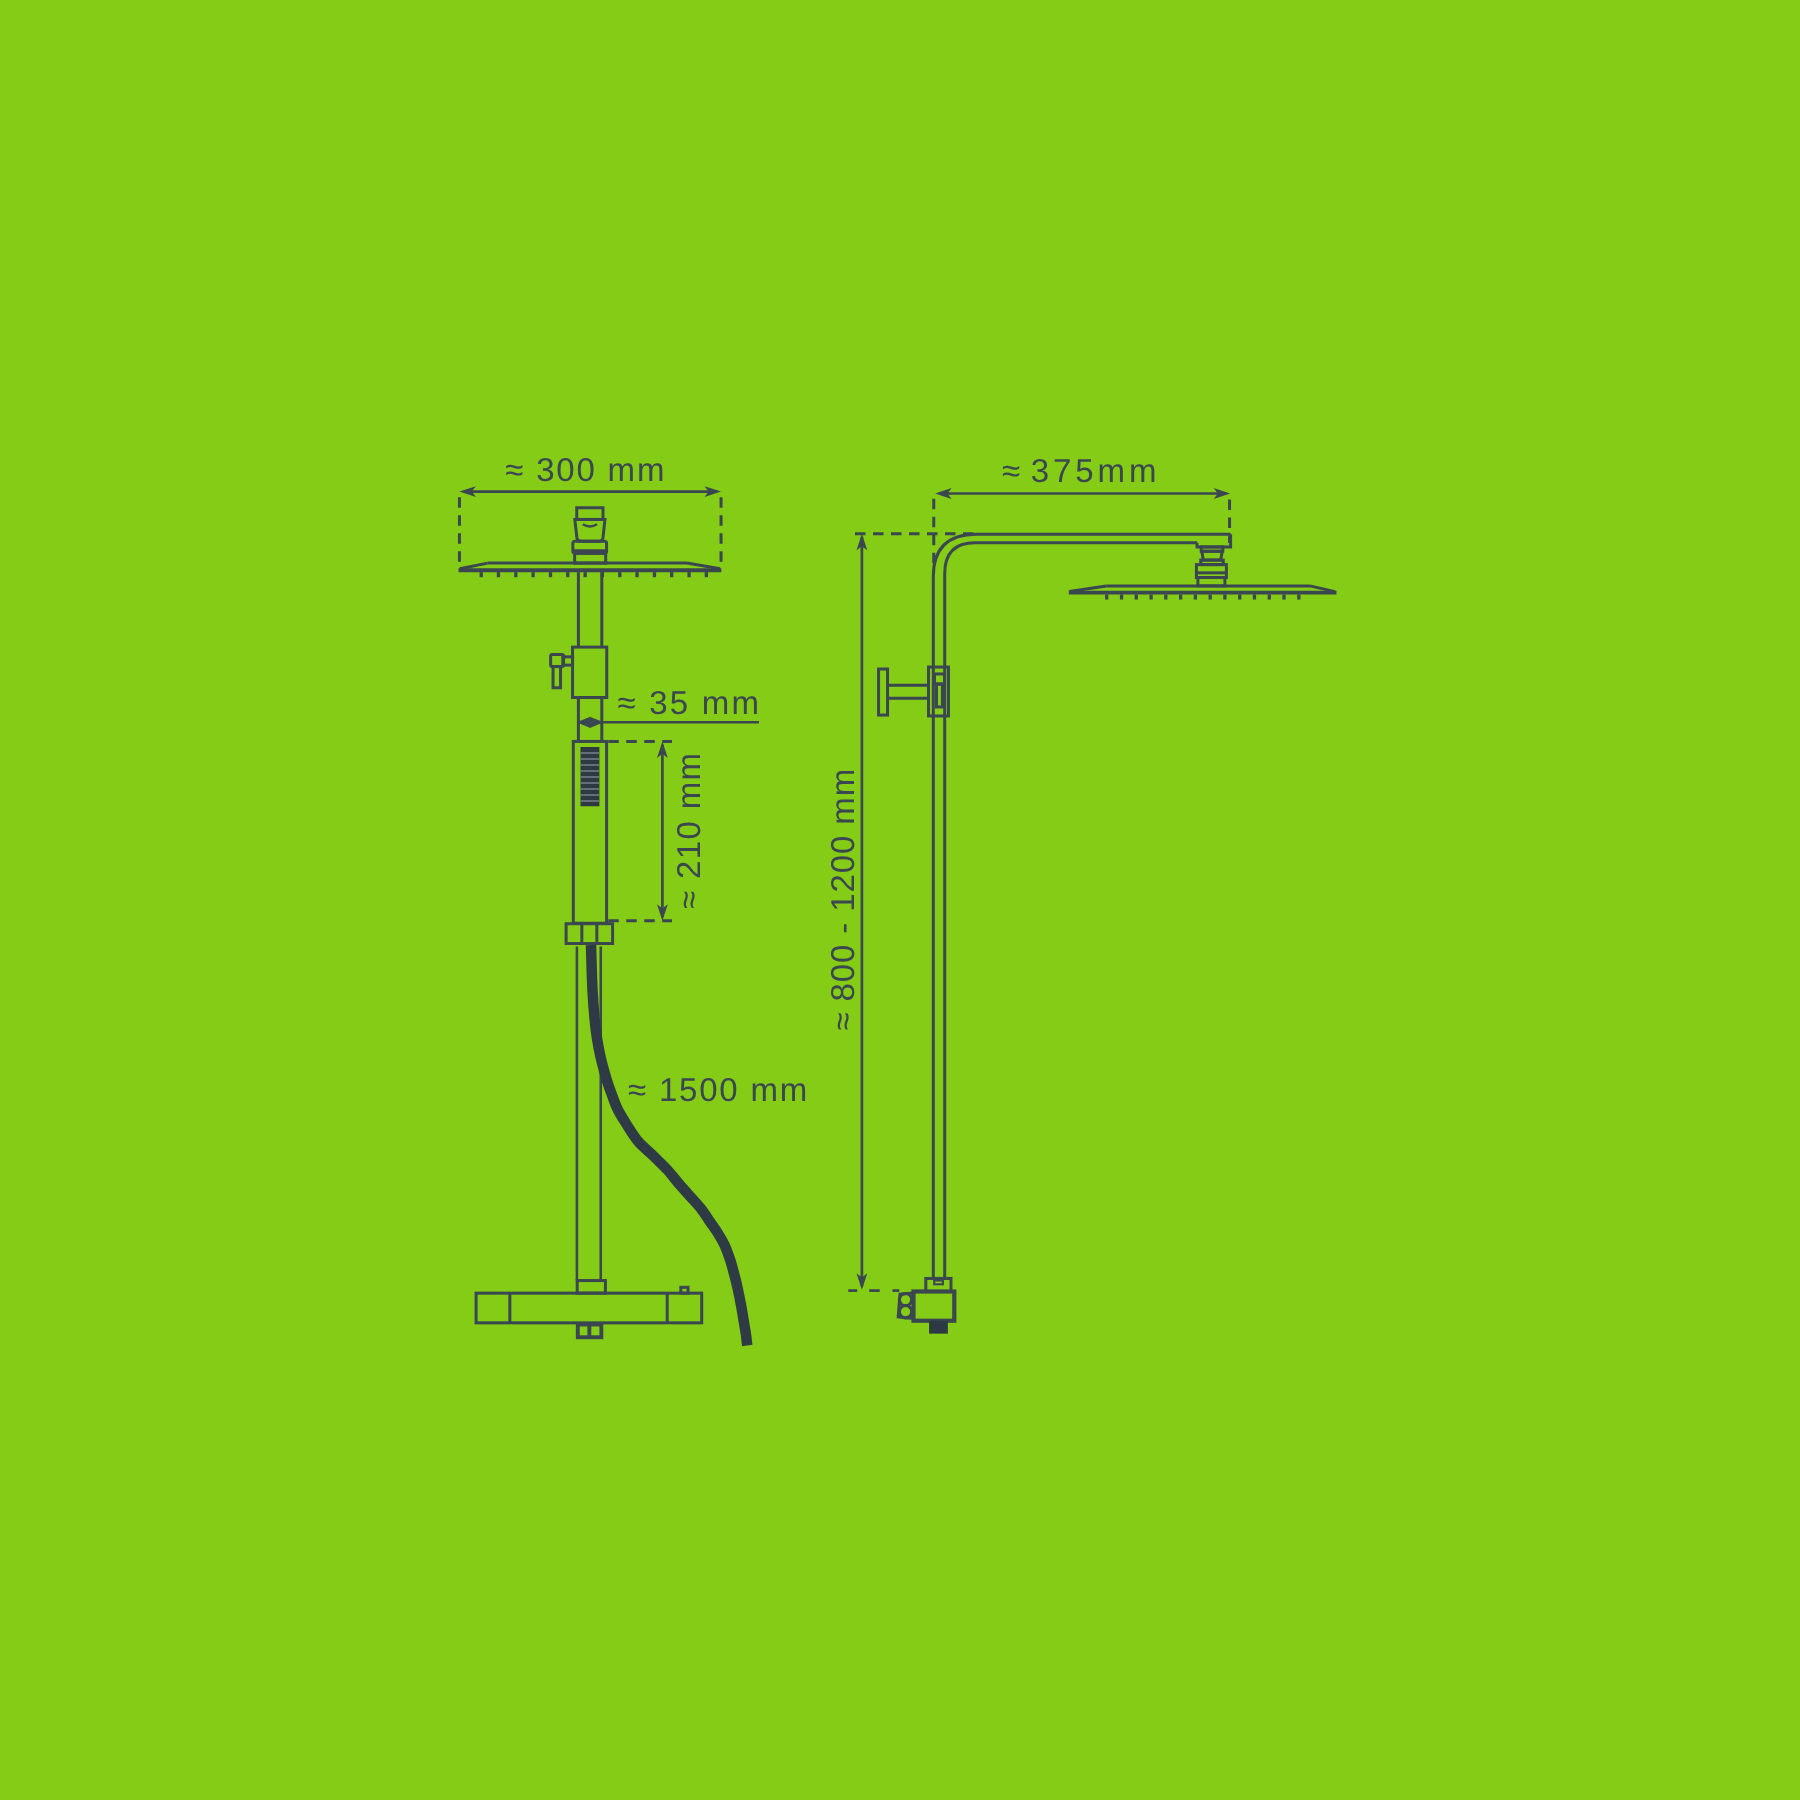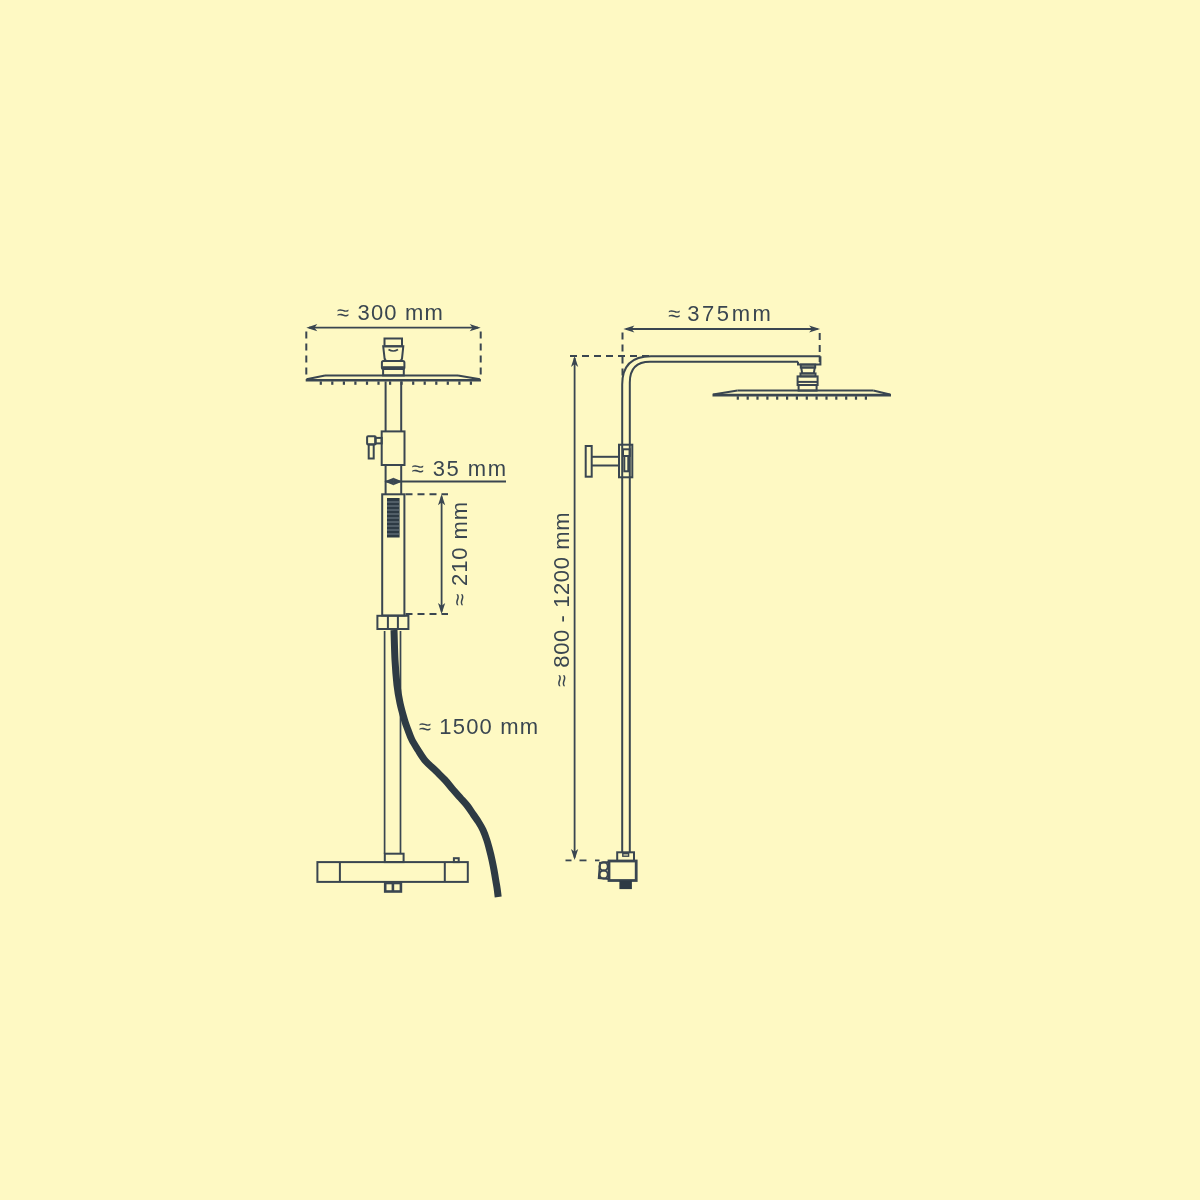--- a/index.html
+++ b/index.html
@@ -1,16 +1,16 @@
 <!DOCTYPE html>
 <html><head>
 <meta charset="utf-8">
 <style>
   html,body{margin:0;padding:0;background:#ffffff;-webkit-font-smoothing:antialiased;}
-  .stage{width:1200px;height:1200px;position:relative;background:#fef9c3;}
+  .stage{width:1200px;height:1200px;position:relative;background:#84cc16;}
   text{font-family:"Liberation Sans",sans-serif;fill:#3a4650;letter-spacing:1.2px;}
 </style>
 </head>
 <body>
 <div class="stage">
 <svg width="1200" height="1200" viewBox="0 0 1200 1200" fill="none" stroke-linecap="butt">
 <g stroke="#3a4650" stroke-width="2">
 
 <text x="390.5" y="320.4" font-size="22" text-anchor="middle" stroke="none">≈ 300 mm</text>
 

